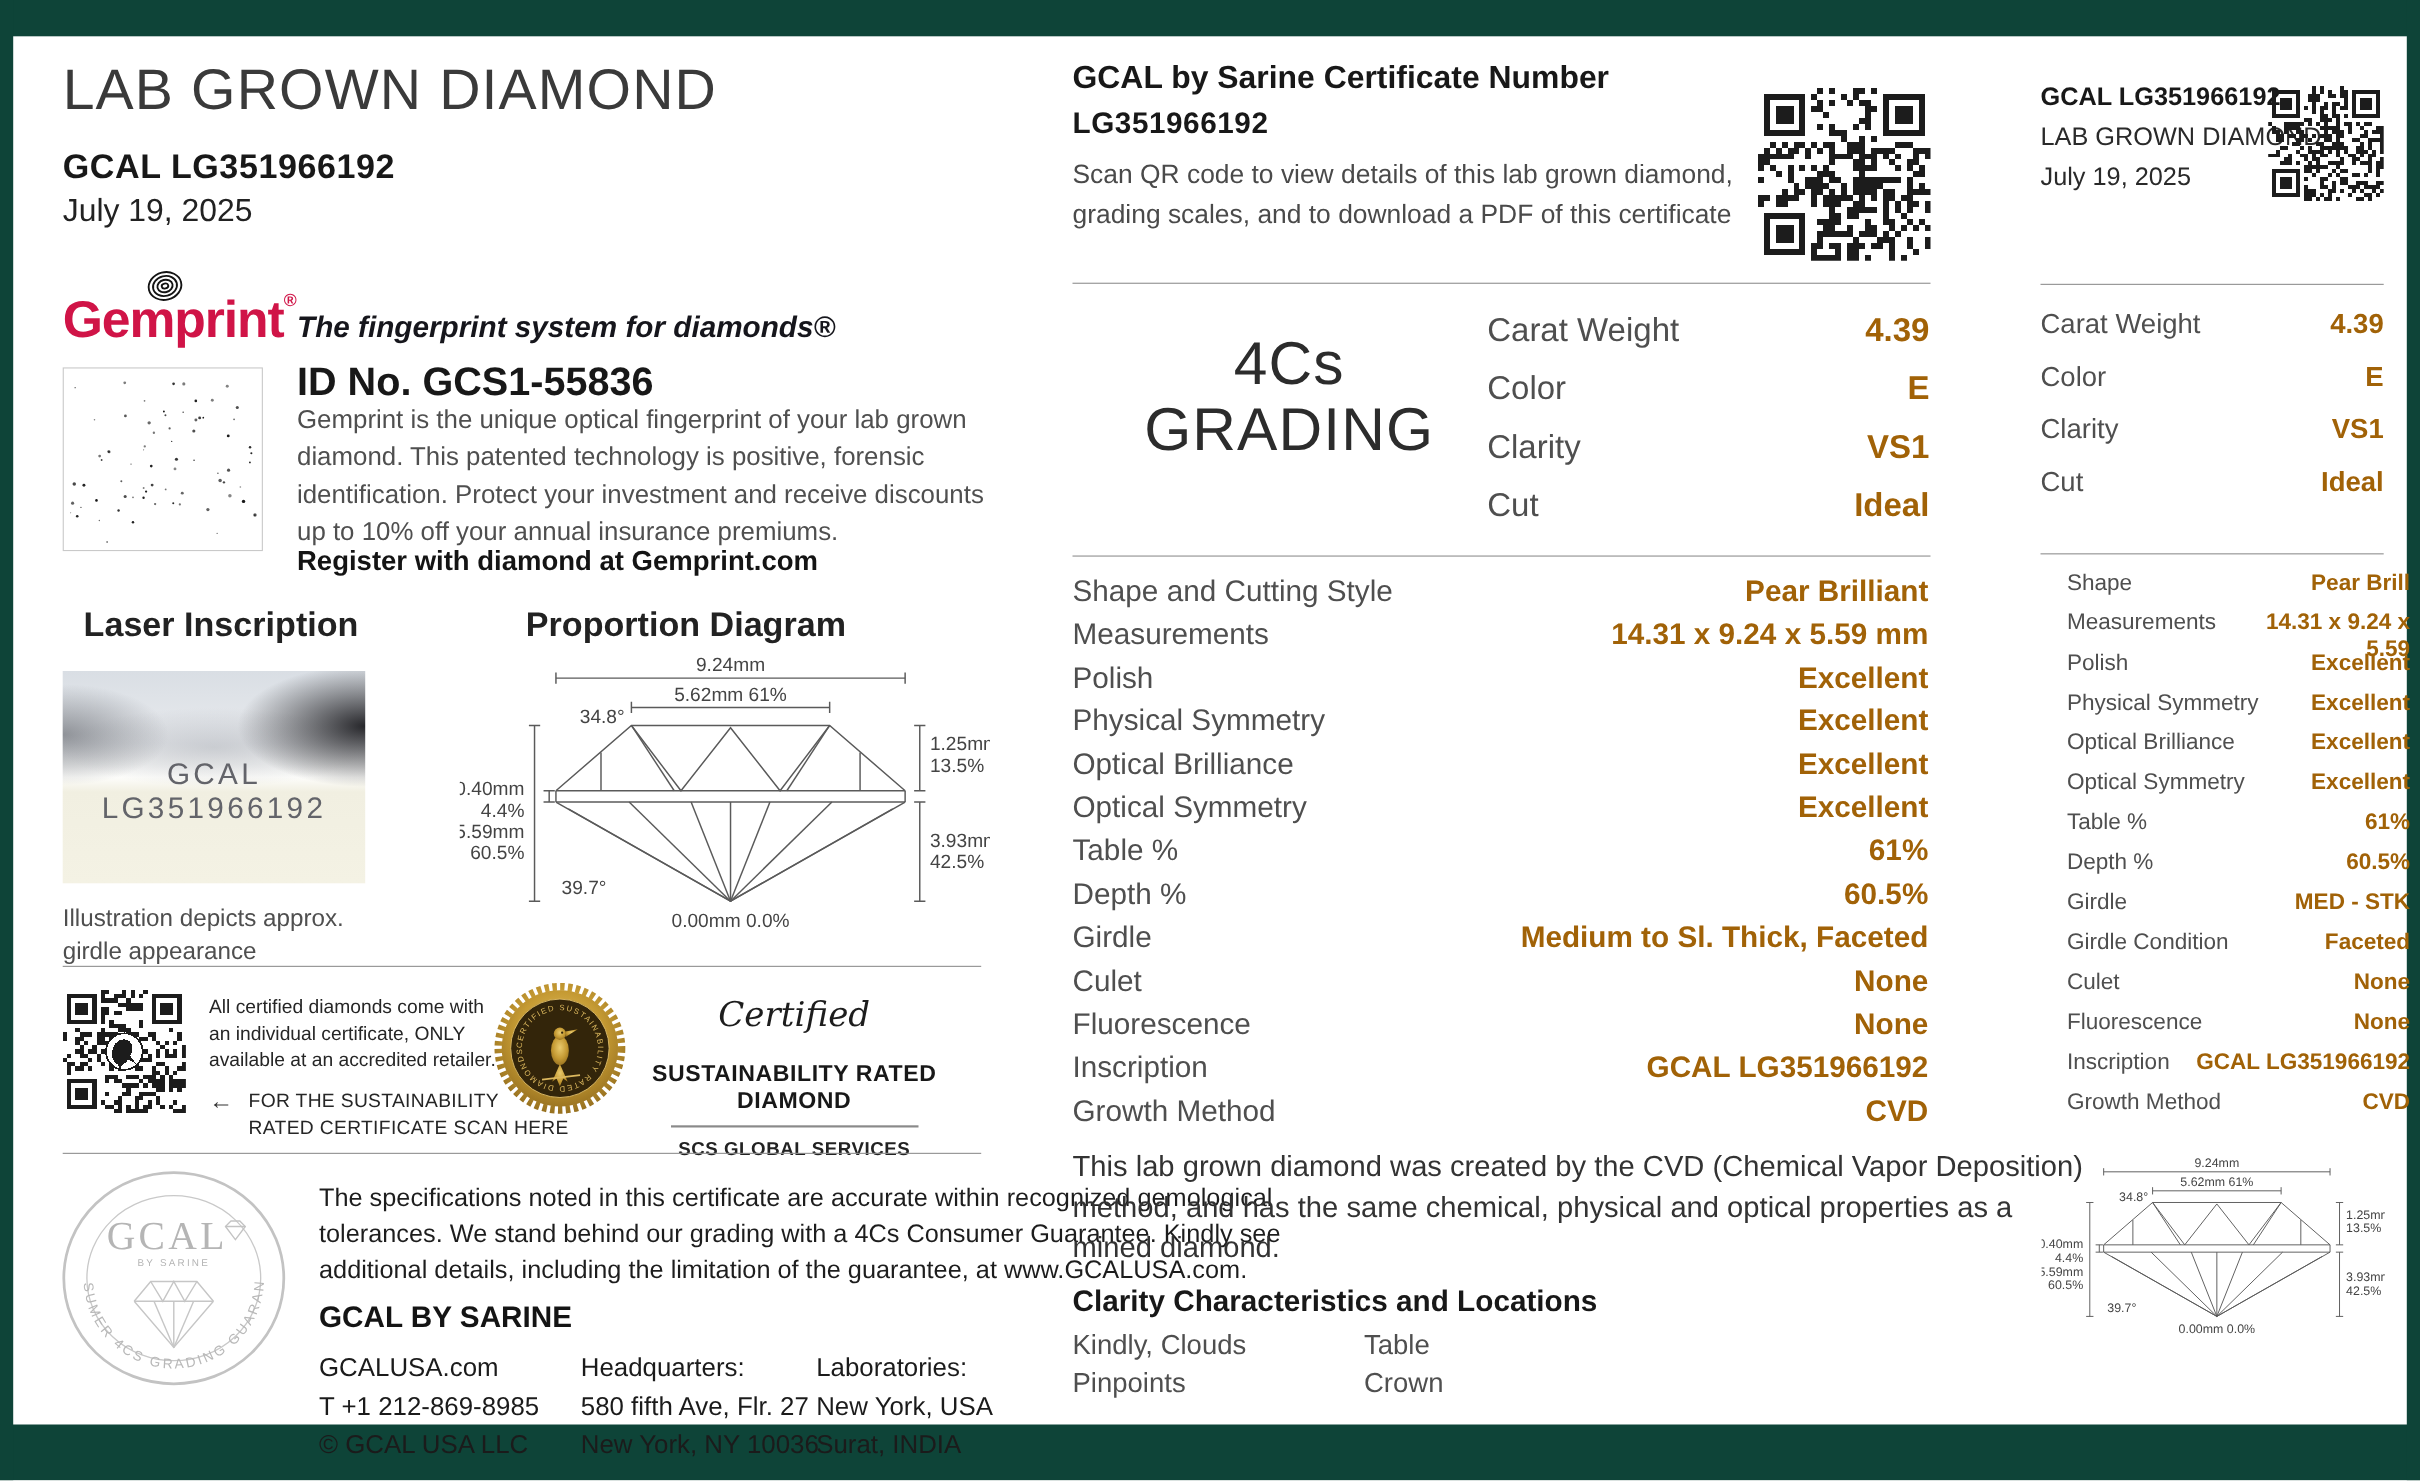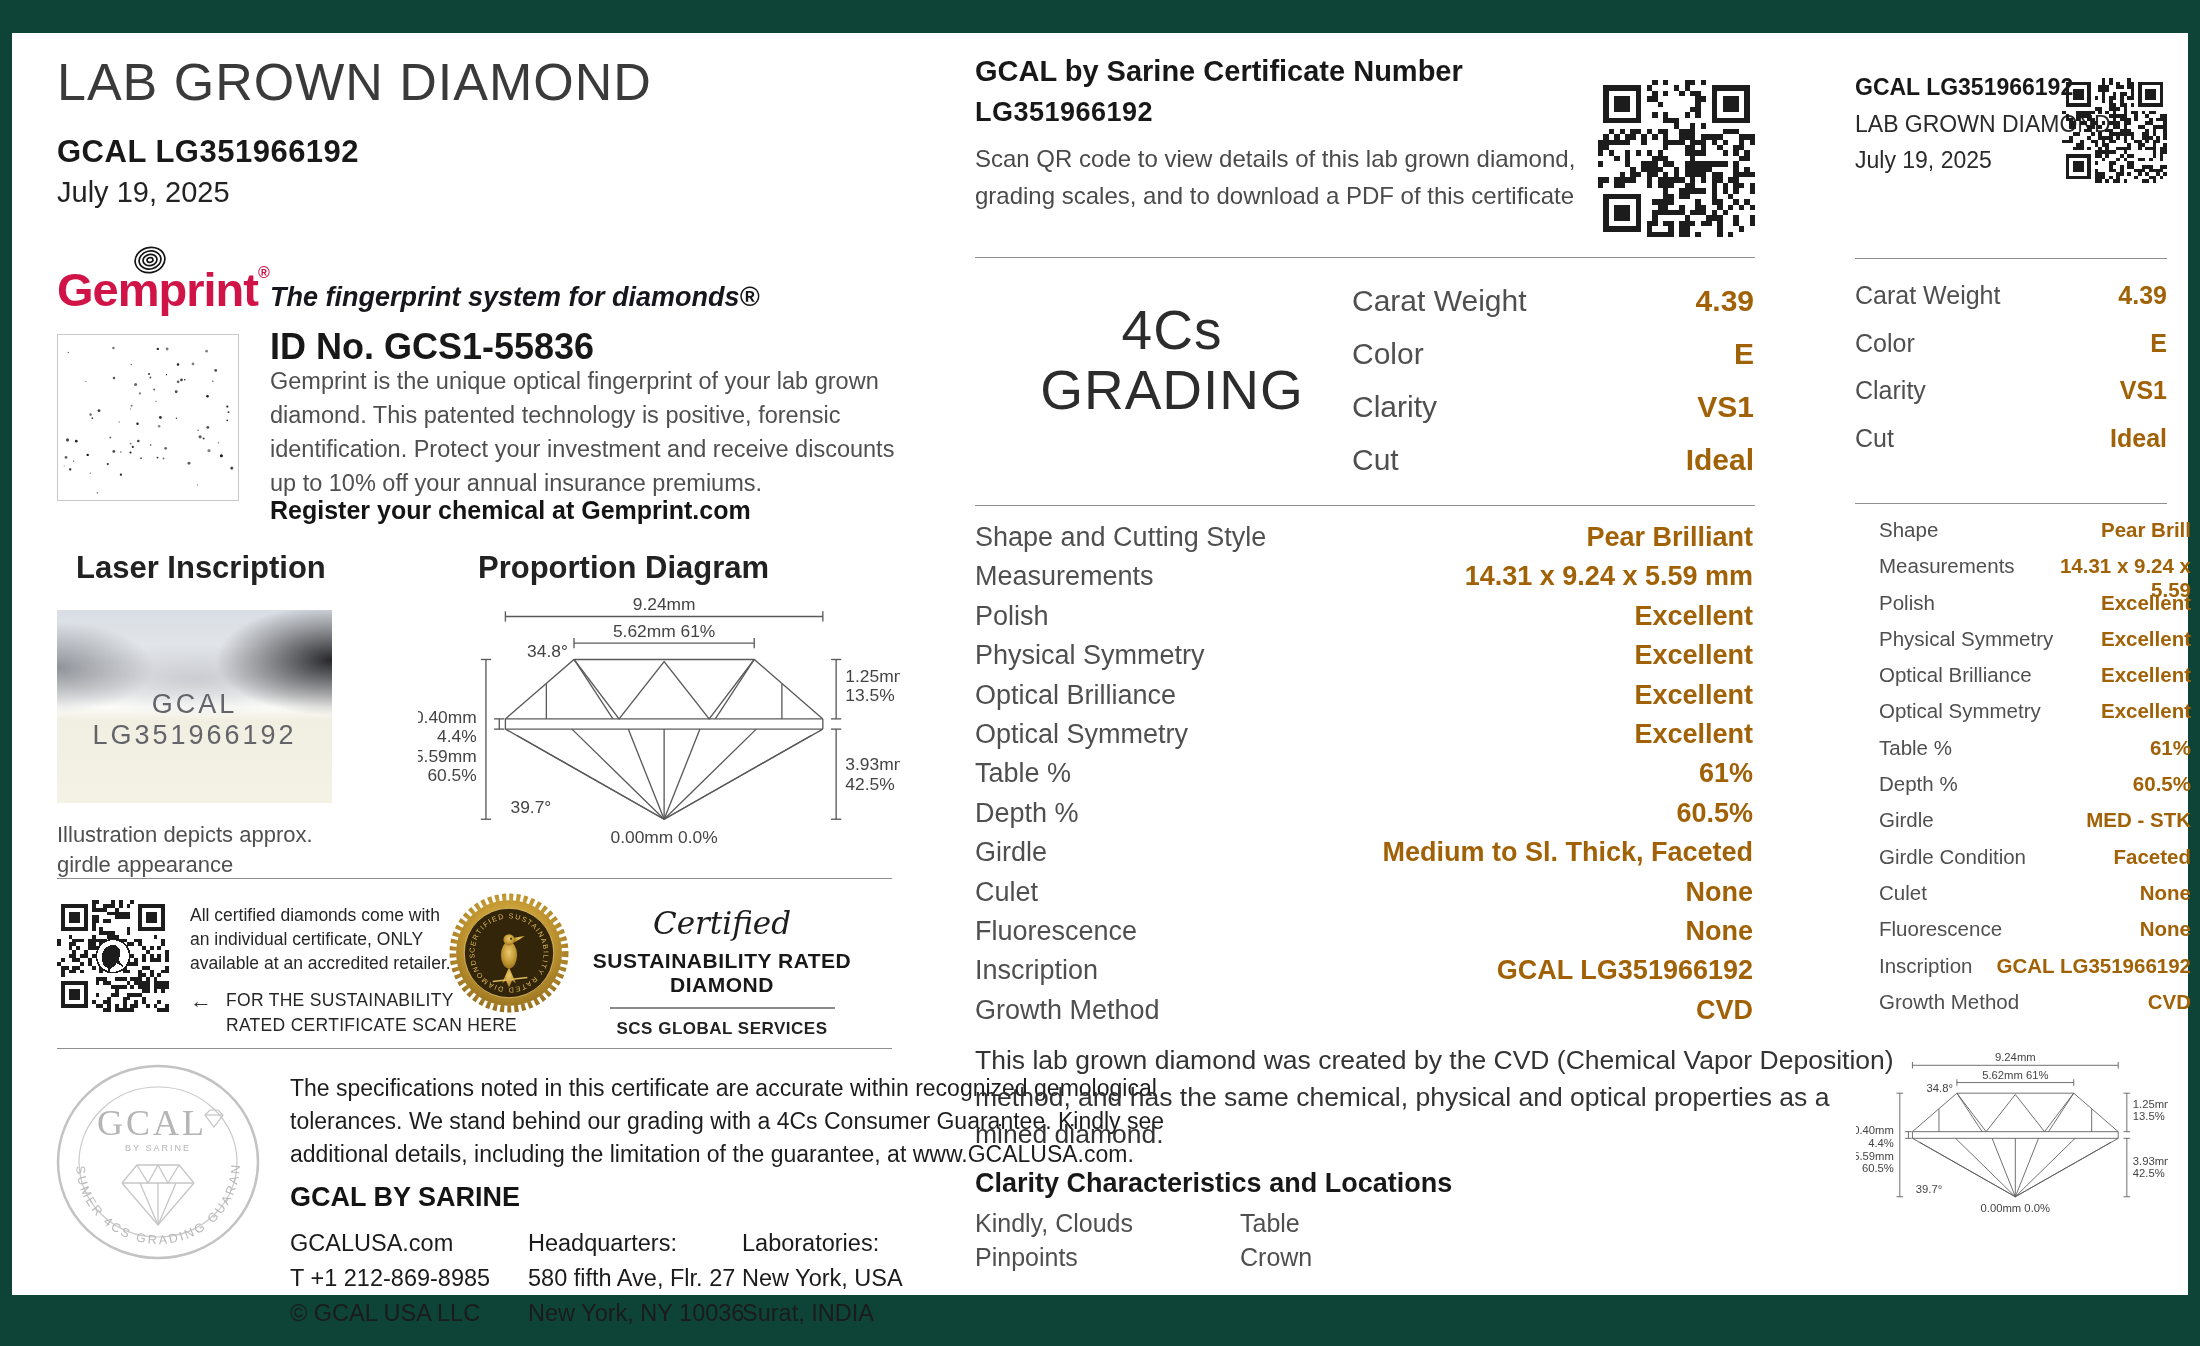--- a/index.html
+++ b/index.html
@@ -176,21 +176,21 @@
         <circle cx="29.7" cy="119.9" r="1.18" fill="#111" opacity="0.98"></circle>
       </svg>
     </div>
 
   <div class="abs gp-desc" style="left:270px;top:364px;">
     <div>Gemprint is the unique optical fingerprint of your lab grown</div>
     <div>diamond. This patented technology is positive, forensic</div>
     <div>identification. Protect your investment and receive discounts</div>
     <div>up to 10% off your annual insurance premiums.</div>
   </div>
-  <div class="abs gp-reg-line" style="left:270px;top:496px;">Register your chemical at Gemprint.com</div>
+  <div class="abs gp-reg-line" style="left:270px;top:496px;">Register with diamond at Gemprint.com</div>
 
   <div class="abs h-left" style="left:76px;top:550px;">Laser Inscription</div>
   <div class="abs h-left" style="left:478px;top:550px;">Proportion Diagram</div>
 
   <div class="abs laser-photo" style="left:57px;top:610px;width:275px;height:193px;">
     <div class="laser-text">GCAL LG351966192</div>
   </div>
   <div class="abs caption" style="left:57px;top:820px;">
     <div>Illustration depicts approx.</div>
     <div>girdle appearance</div>
@@ -301,21 +301,21 @@
       <circle cx="60" cy="47" r="5.5" fill="url(#gold)"></circle>
       <polygon points="65,45 76,43 65,50" fill="url(#gold)"></polygon>
       <path d="M60,74 l-7,16 4,-3 3,7 3,-7 4,3 z" fill="url(#gold)"></path>
       <line x1="44" y1="88" x2="78" y2="84" stroke="#dcb85e" stroke-width="1.5"></line>
       <circle cx="62" cy="46" r="1" fill="#33250a"></circle>
     </g>
   </svg>
 
   <div class="abs" style="left:582px;top:905px;width:280px;text-align:center;">
     <div class="cert-script">Certified</div>
-    <div class="rated-title" style="margin-top:8px;">SUSTAINABILITY RATED DIAMOND</div>
+    <div class="rated-title" style="margin-top:24px;">SUSTAINABILITY RATED DIAMOND</div>
     <div class="scs-line"></div>
     <div class="scs">SCS GLOBAL SERVICES</div>
   </div>
 
   <div class="divider" style="left:57px;top:1048px;width:835px;"></div>
 
   <svg class="abs" style="left:48px;top:1058px;" width="220" height="212" viewBox="0 0 220 210">
     <defs>
         <path id="gcalArc" d="M28,103 A82,82 0 0 0 192,103"></path>
       </defs>

